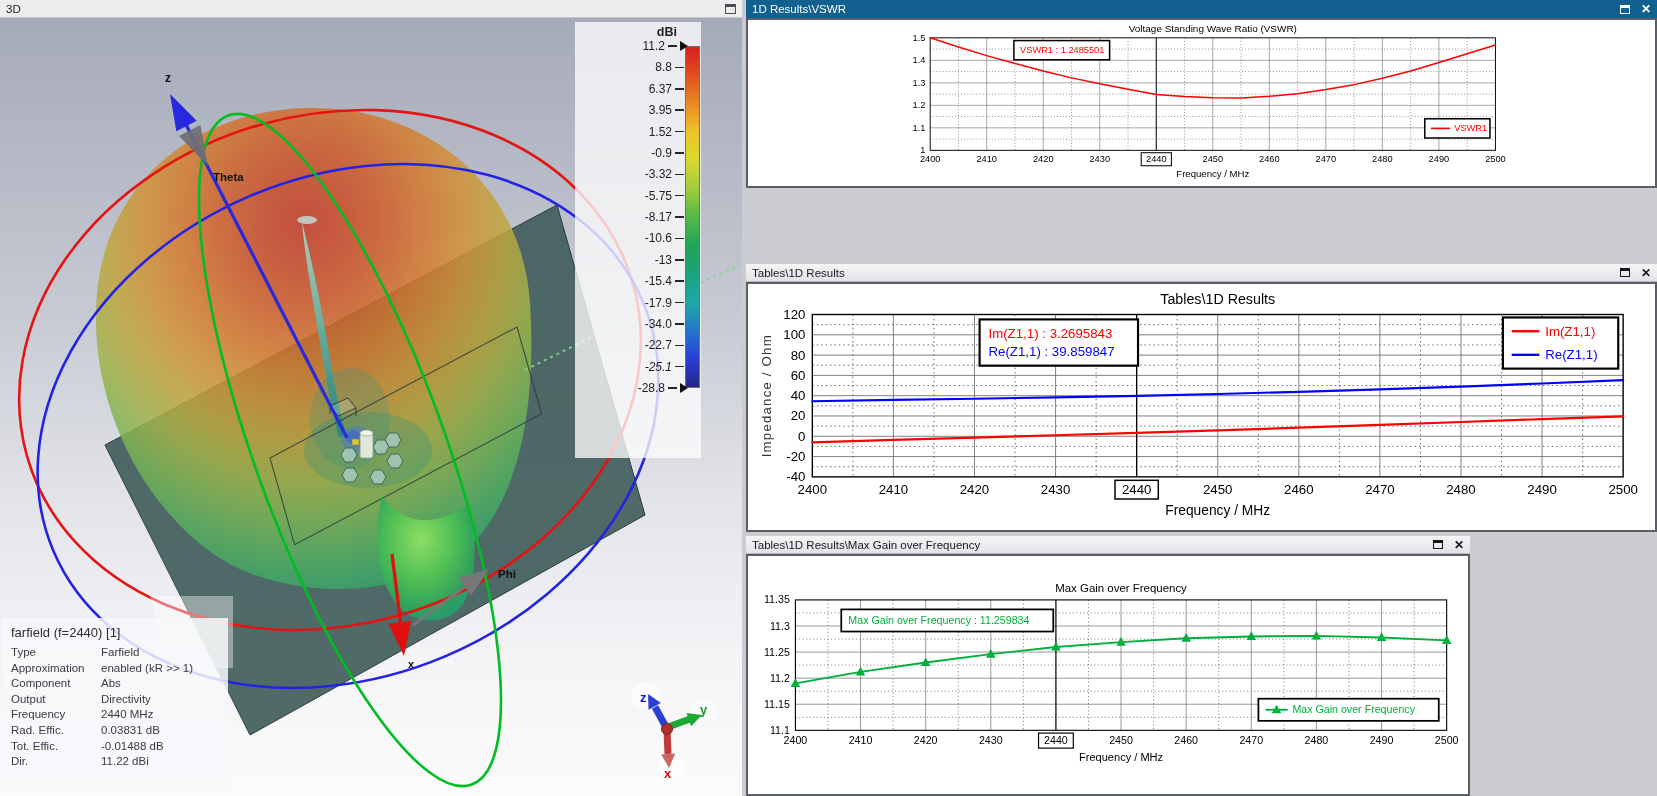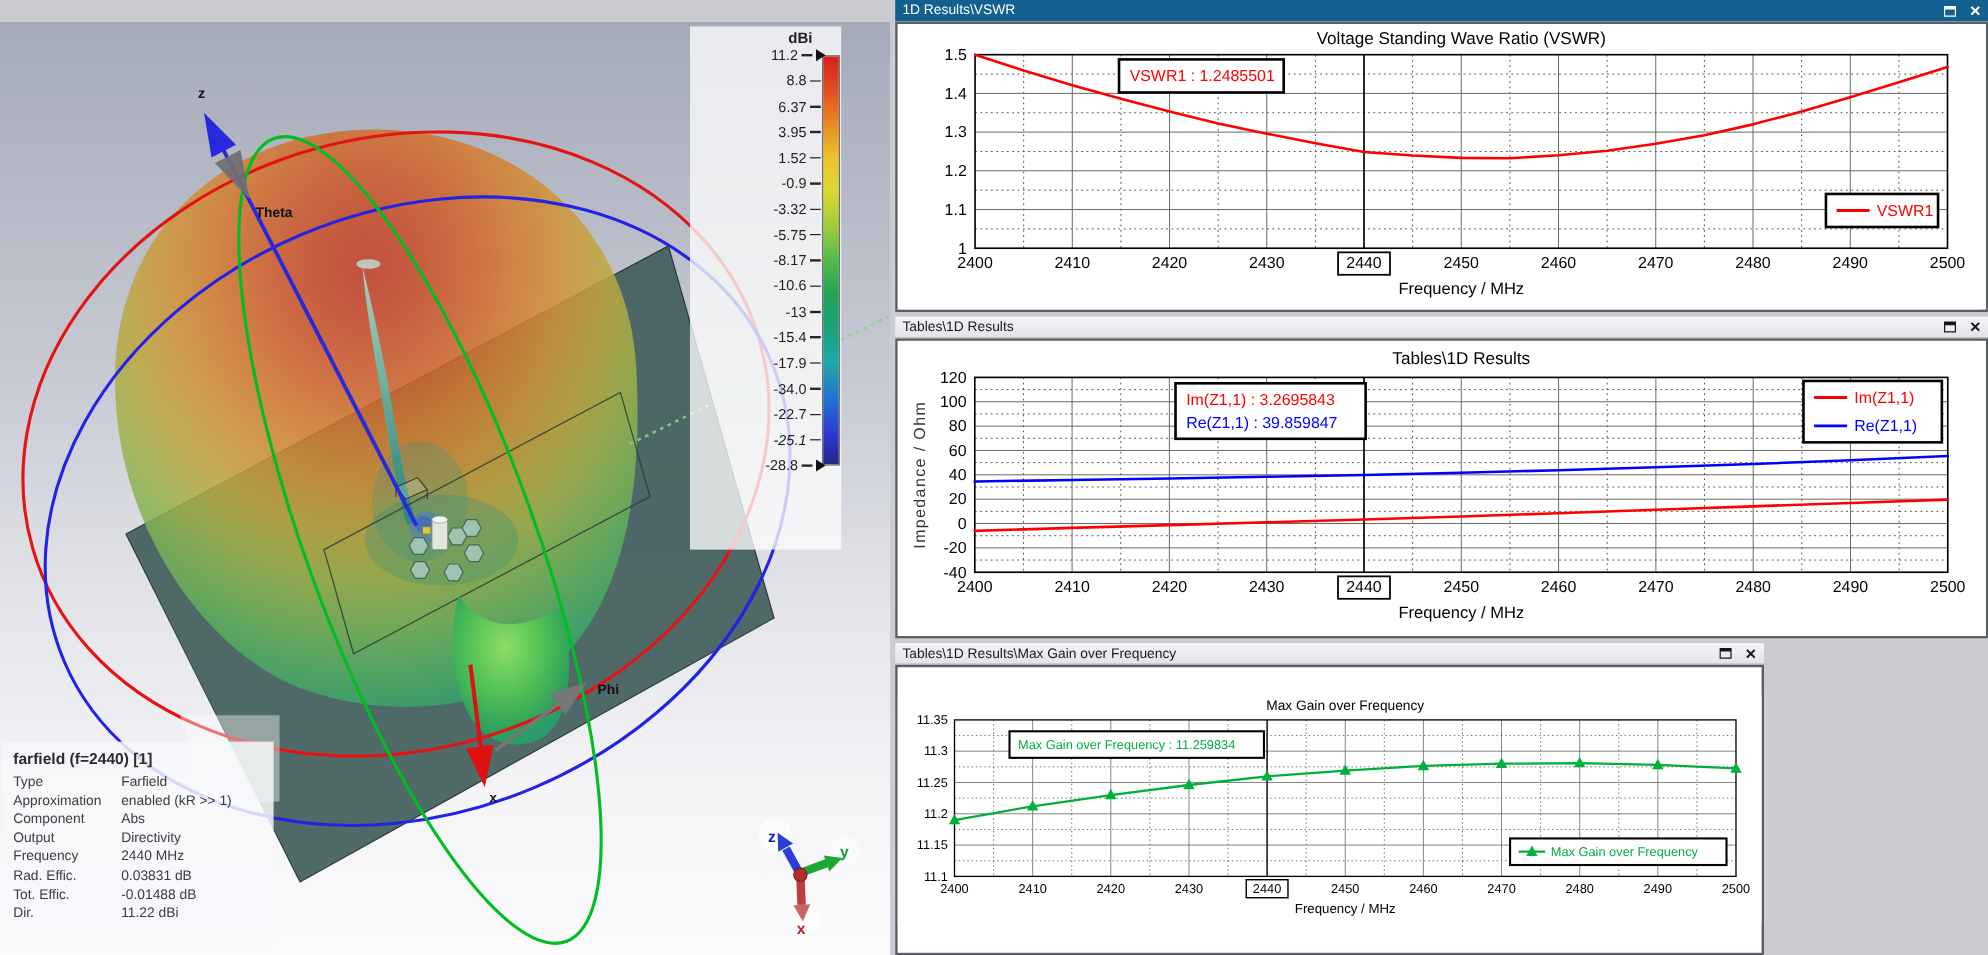--- a/index.html
+++ b/index.html
@@ -31,35 +31,41 @@
   .cb-bar { position:absolute; top:24px; right:1px; width:15px; height:342px; border:1px solid #6e6e74; }
   .cb-tick { position:absolute; right:17px; height:16px; display:flex; align-items:center; gap:3px; }
   .cb-lbl { font-size:12px; color:#1d1d20; }
   .cb-line { width:9px; height:1.5px; background:#26262a; }
   .cb-arrow { width:0; height:0; border-left:8px solid #111; border-top:5px solid transparent;
               border-bottom:5px solid transparent; margin-right:-4px; }
 
   
   .info { position:absolute; left:2px; top:600px; width:226px; height:176px;
           background:rgba(247,248,250,.85); padding:7px 9px; }
-  .info-title { font-size:13px; font-weight:bold; color:#2c2c30; margin-bottom:5px; }
+  .info-title { font-size:13px; font-weight:normal; color:#2c2c30; margin-bottom:5px; }
   .info-grid { display:grid; grid-template-columns:90px 1fr; line-height:15.6px; font-size:11.5px; color:#3b3b40; }
 
   
-  .win1 { left:746px; top:0;     width:911px; height:260px; }
+  .win1 { left:746px; top:0;     width:911px; height:188px; }
   .win2 { left:746px; top:264px; width:911px; height:268px; }
   .win3 { left:746px; top:536px; width:724px; height:260px; }
   svg text { font-family:"Liberation Sans", sans-serif; }
 </style>
 </head>
 <body>
 
 <div class="app">
 
   <div class="window w3d">
+    <div class="titlebar">
+      <span>3D</span>
+      <span class="tb-btns">
+        <span class="btn-restore"></span>
+      </span>
+    </div>
     <div class="scene">
       <svg viewBox="0 0 742 778" width="742" height="778">
         <defs>
           <linearGradient id="bgGrad" x1="0" y1="0" x2="0" y2="1">
             <stop offset="0" stop-color="#a5aab9"></stop>
               <stop offset=".38" stop-color="#c7cad3"></stop>
             <stop offset=".62" stop-color="#e3e4e9"></stop>
               <stop offset=".82" stop-color="#f4f4f7"></stop>
             <stop offset="1" stop-color="#fbfbfc"></stop>
           </linearGradient>

